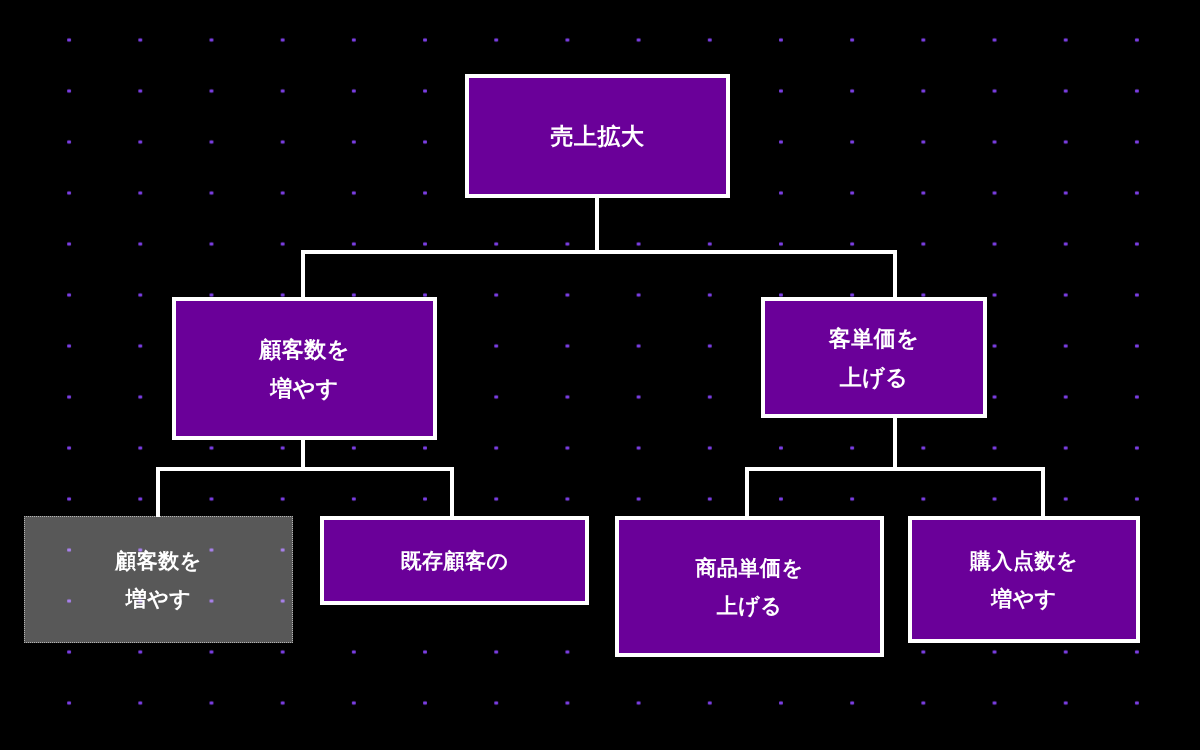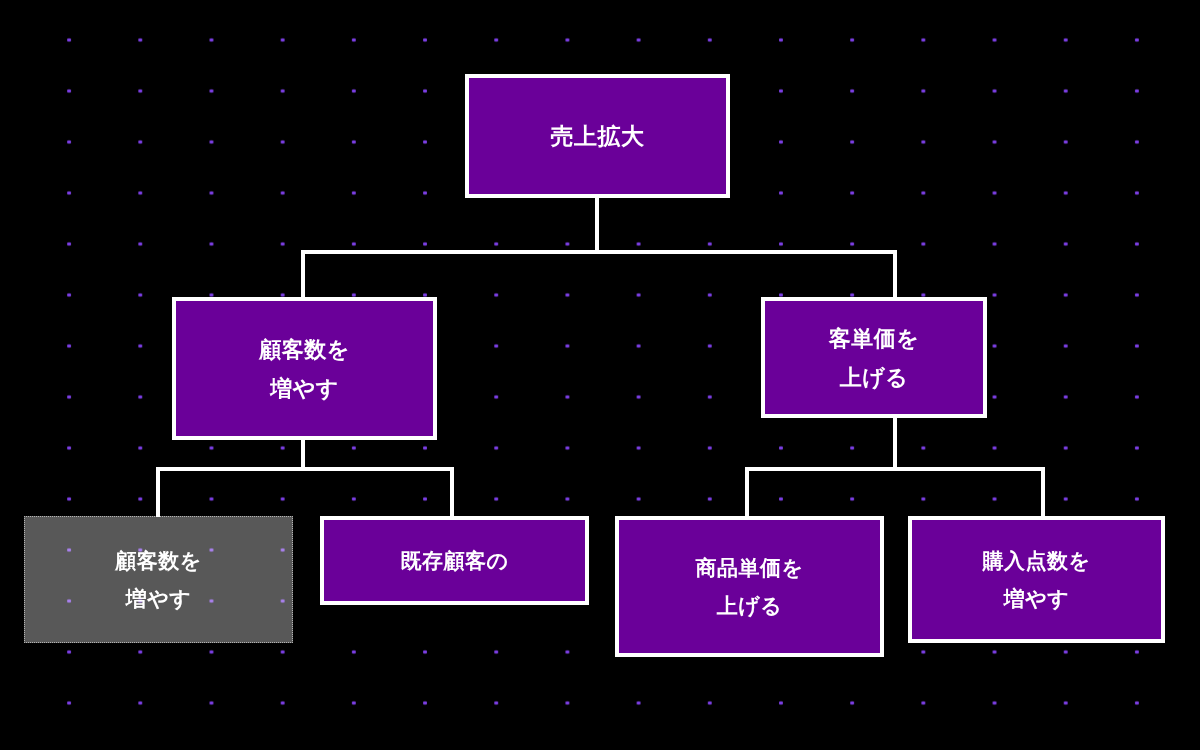--- a/index.html
+++ b/index.html
@@ -104,18 +104,18 @@
 
   <div class="node node-purple lvl3" style="left:320px; top:516px; width:269px; height:89px;">
     <span class="line">既存顧客の</span>
   </div>
 
   <div class="node node-purple lvl3" style="left:615px; top:516px; width:269px; height:141px;">
     <span class="line">商品単価を</span>
     <span class="line">上げる</span>
   </div>
 
-  <div class="node node-purple lvl3" style="left:908px; top:516px; width:257px; height:127px;">
+  <div class="node node-purple lvl3" style="left:908px; top:516px; width:232px; height:127px;">
     <span class="line">購入点数を</span>
     <span class="line">増やす</span>
   </div>
 
 </div>
 
 </body></html>

